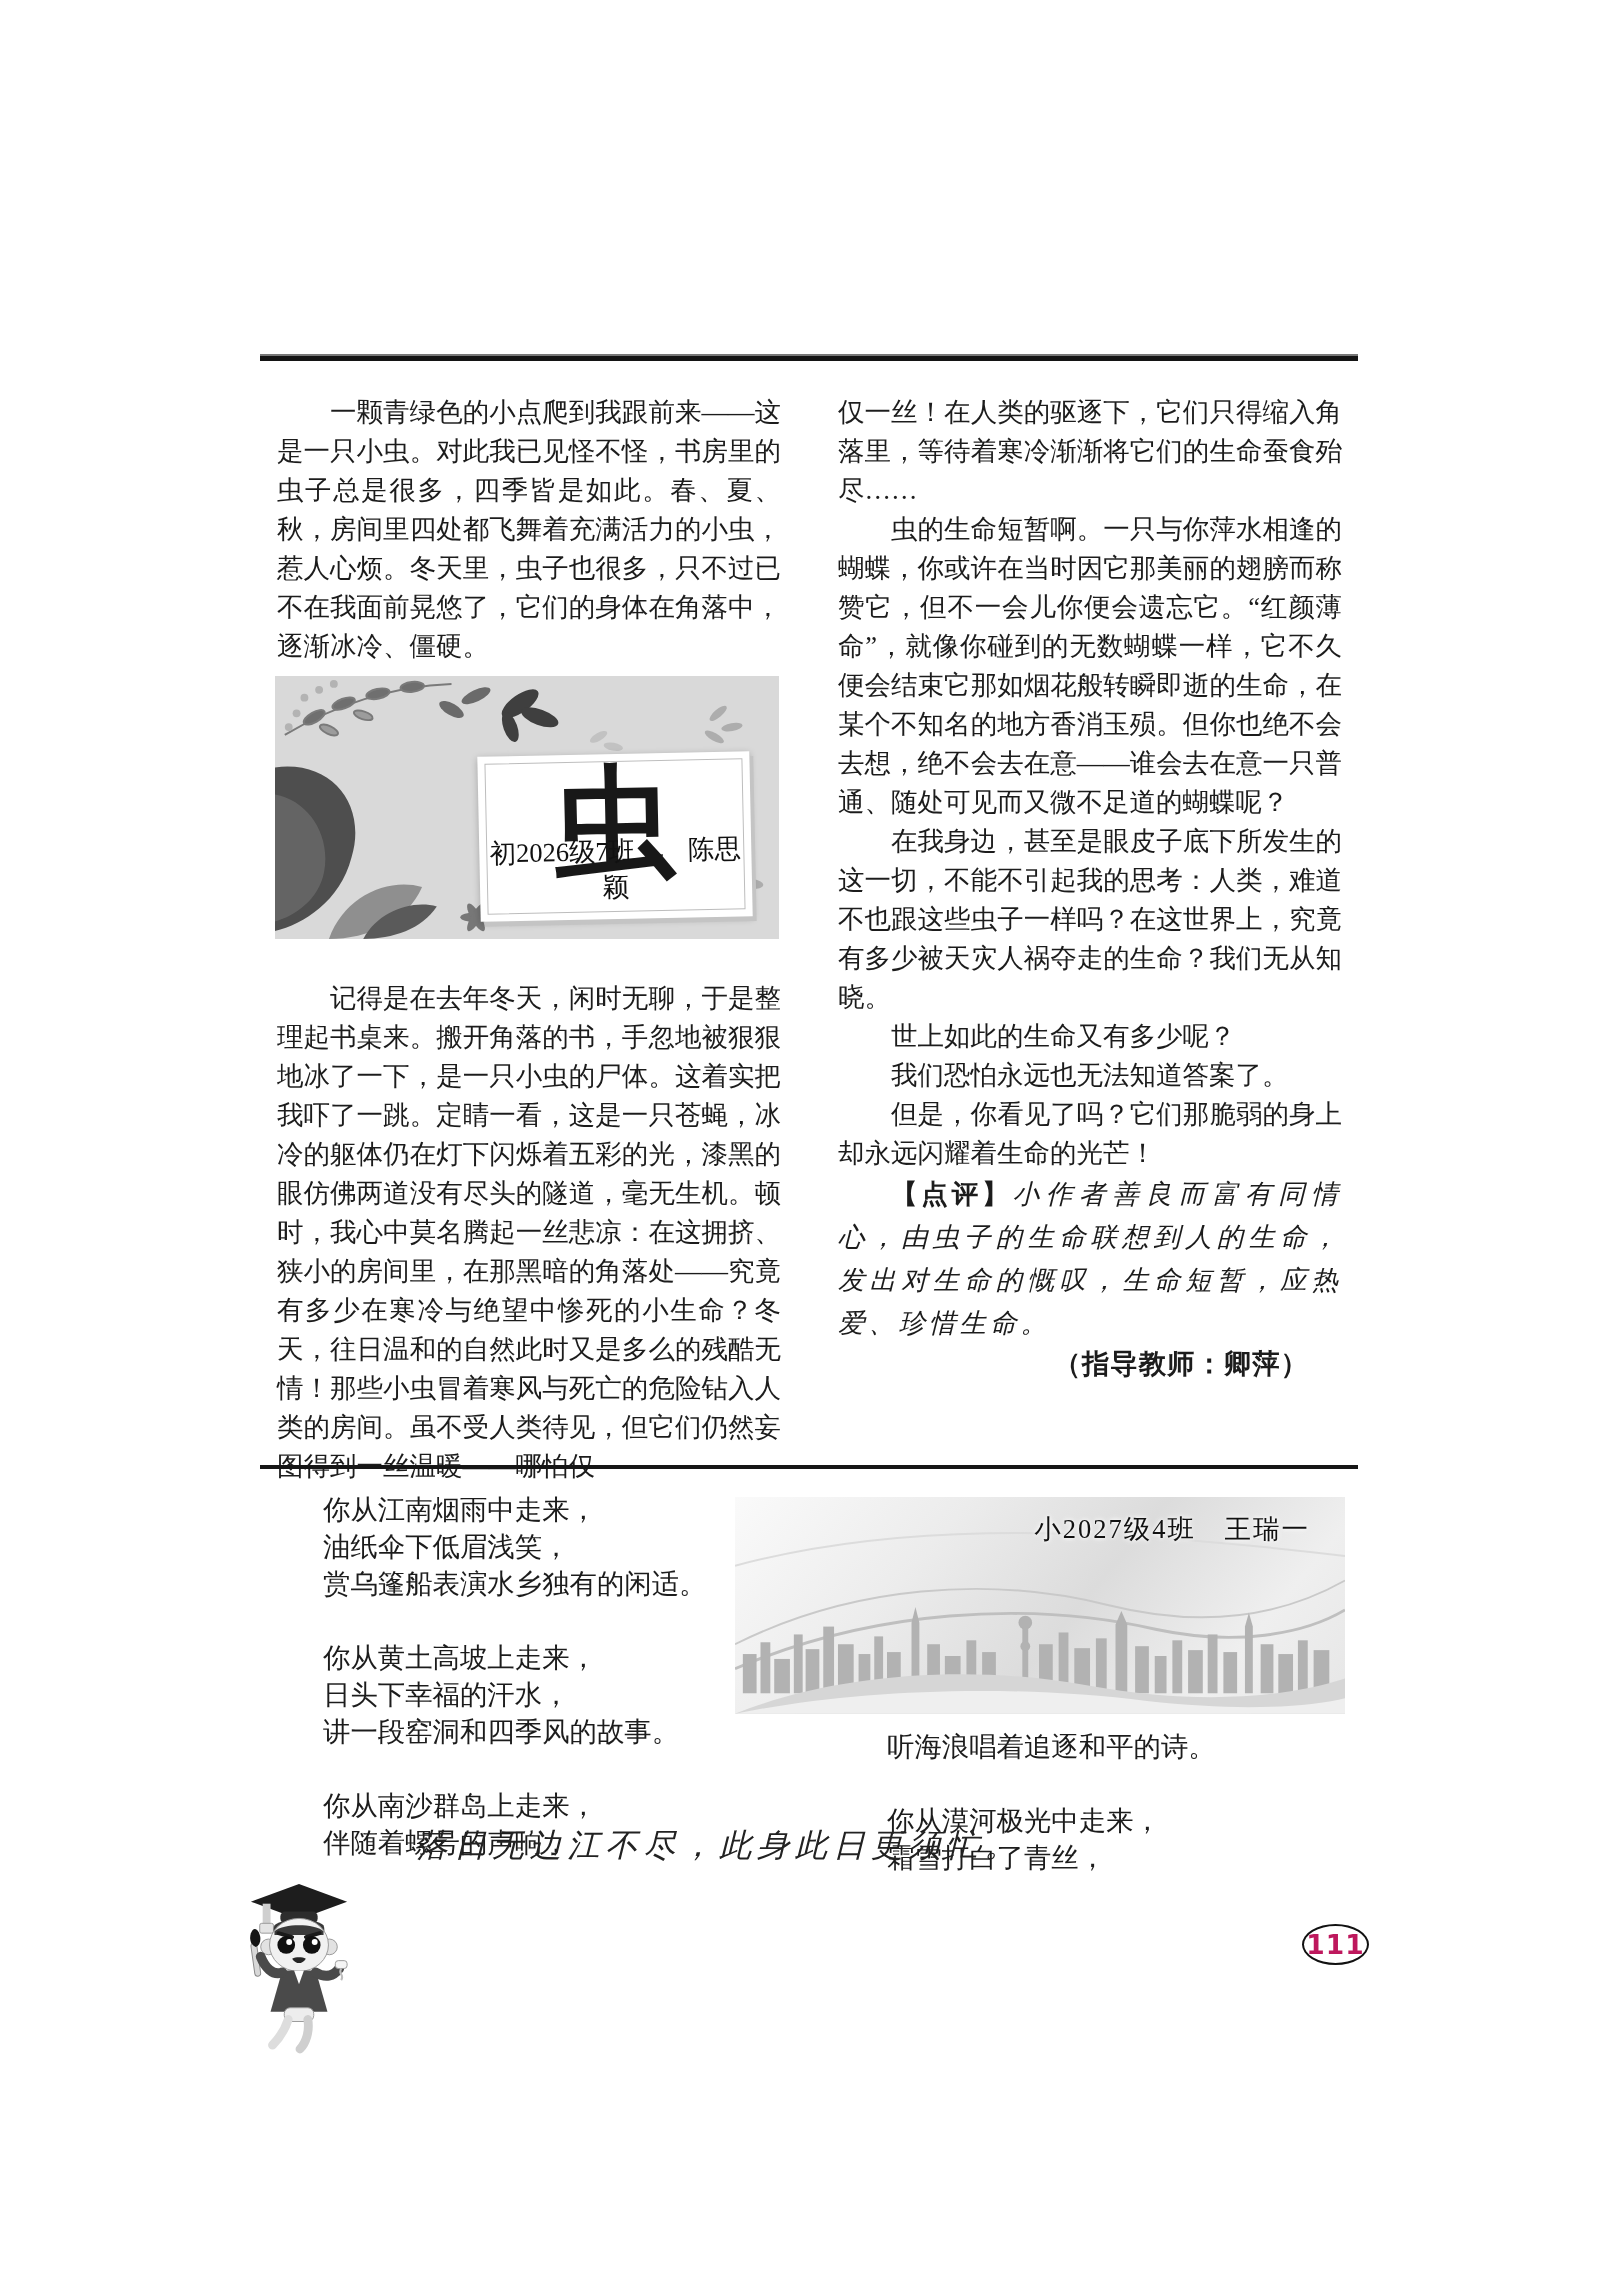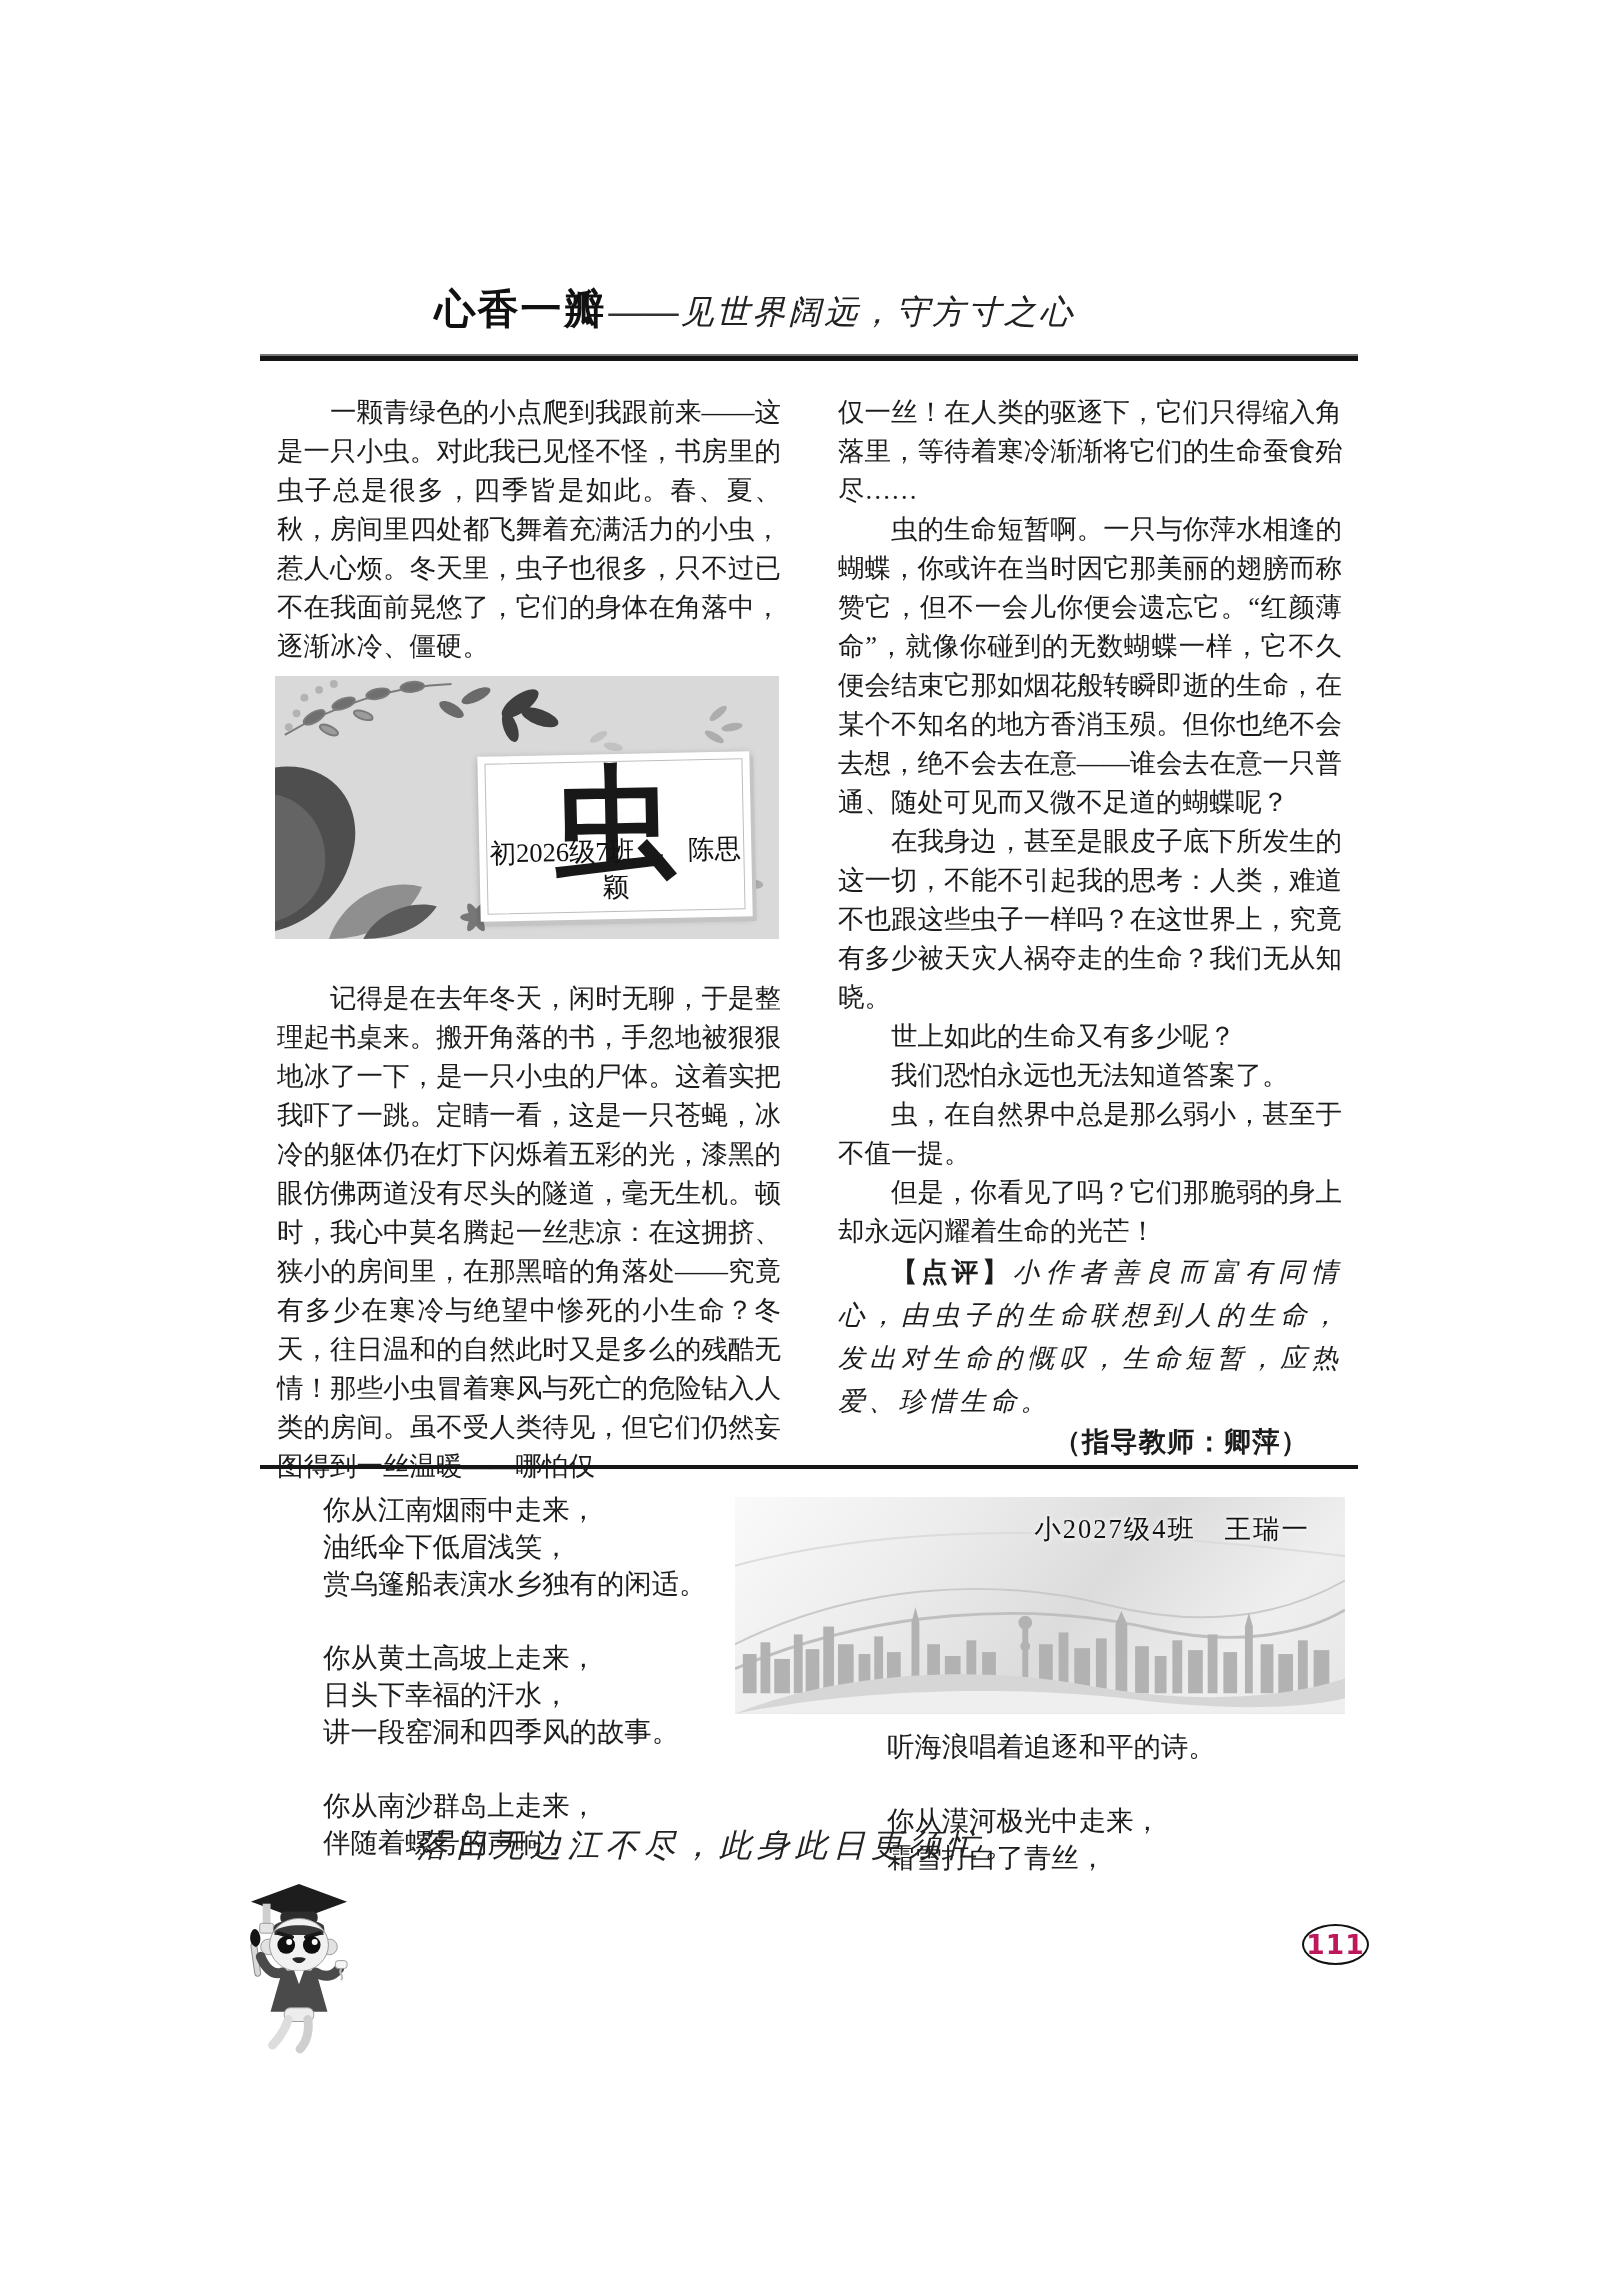--- a/index.html
+++ b/index.html
@@ -70,25 +70,20 @@
   .page-badge{position:absolute;left:1278px;top:1924px;width:63px;height:37px;
     border:2.9px solid #111;border-radius:50%;display:flex;align-items:center;
     justify-content:center;font-size:26.5px;font-weight:700;color:#be185d;
     font-family:"DejaVu Sans",sans-serif;letter-spacing:1px;margin-left:24px;}
 </style>
 </head>
 <body>
 
 <div class="page">
 
-  <div class="header-row">
-    <span class="title-main">心香一瓣</span>
-    <span class="title-dash">——</span>
-    <span class="title-sub">见世界阔远，守方寸之心</span>
-  </div>
   <div class="header-rule"></div>
 
 
   <div class="col col-left">
     <p class="indent">一颗青绿色的小点爬到我跟前来——这是一只小虫。对此我已见怪不怪，书房里的虫子总是很多，四季皆是如此。春、夏、秋，房间里四处都飞舞着充满活力的小虫，惹人心烦。冬天里，虫子也很多，只不过已不在我面前晃悠了，它们的身体在角落中，逐渐冰冷、僵硬。</p>
   </div>
 
   <div class="banner1">
     <svg class="deco" width="504" height="263" viewBox="0 0 514 268">
 
@@ -156,21 +151,20 @@
   <div class="col" style="left:277px;top:979px;">
     <p class="indent">记得是在去年冬天，闲时无聊，于是整理起书桌来。搬开角落的书，手忽地被狠狠地冰了一下，是一只小虫的尸体。这着实把我吓了一跳。定睛一看，这是一只苍蝇，冰冷的躯体仍在灯下闪烁着五彩的光，漆黑的眼仿佛两道没有尽头的隧道，毫无生机。顿时，我心中莫名腾起一丝悲凉：在这拥挤、狭小的房间里，在那黑暗的角落处——究竟有多少在寒冷与绝望中惨死的小生命？冬天，往日温和的自然此时又是多么的残酷无情！那些小虫冒着寒风与死亡的危险钻入人类的房间。虽不受人类待见，但它们仍然妄图得到一丝温暖——哪怕仅</p>
   </div>
 
   <div class="col col-right">
     <p>仅一丝！在人类的驱逐下，它们只得缩入角落里，等待着寒冷渐渐将它们的生命蚕食殆尽……</p>
     <p class="indent">虫的生命短暂啊。一只与你萍水相逢的蝴蝶，你或许在当时因它那美丽的翅膀而称赞它，但不一会儿你便会遗忘它。“红颜薄命”，就像你碰到的无数蝴蝶一样，它不久便会结束它那如烟花般转瞬即逝的生命，在某个不知名的地方香消玉殒。但你也绝不会去想，绝不会去在意——谁会去在意一只普通、随处可见而又微不足道的蝴蝶呢？</p>
     <p class="indent">在我身边，甚至是眼皮子底下所发生的这一切，不能不引起我的思考：人类，难道不也跟这些虫子一样吗？在这世界上，究竟有多少被天灾人祸夺走的生命？我们无从知晓。</p>
     <p class="indent">世上如此的生命又有多少呢？</p>
     <p class="indent">我们恐怕永远也无法知道答案了。</p>
-    <p class="indent">虫，在自然界中总是那么弱小，甚至于不值一提。</p>
     <p class="indent">但是，你看见了吗？它们那脆弱的身上却永远闪耀着生命的光芒！</p>
     <p class="comment indent"><span class="comment-label">【点评】</span><span>小作者善良而富有同情心，由虫子的生命联想到人的生命，发出对生命的慨叹，生命短暂，应热爱、珍惜生命。</span></p>
     <p class="teacher-line">（指导教师：卿萍）</p>
   </div>
 
   <div class="divider"></div>
 
   <div class="poem poem-left">你从江南烟雨中走来，
 油纸伞下低眉浅笑，
 赏乌篷船表演水乡独有的闲适。

